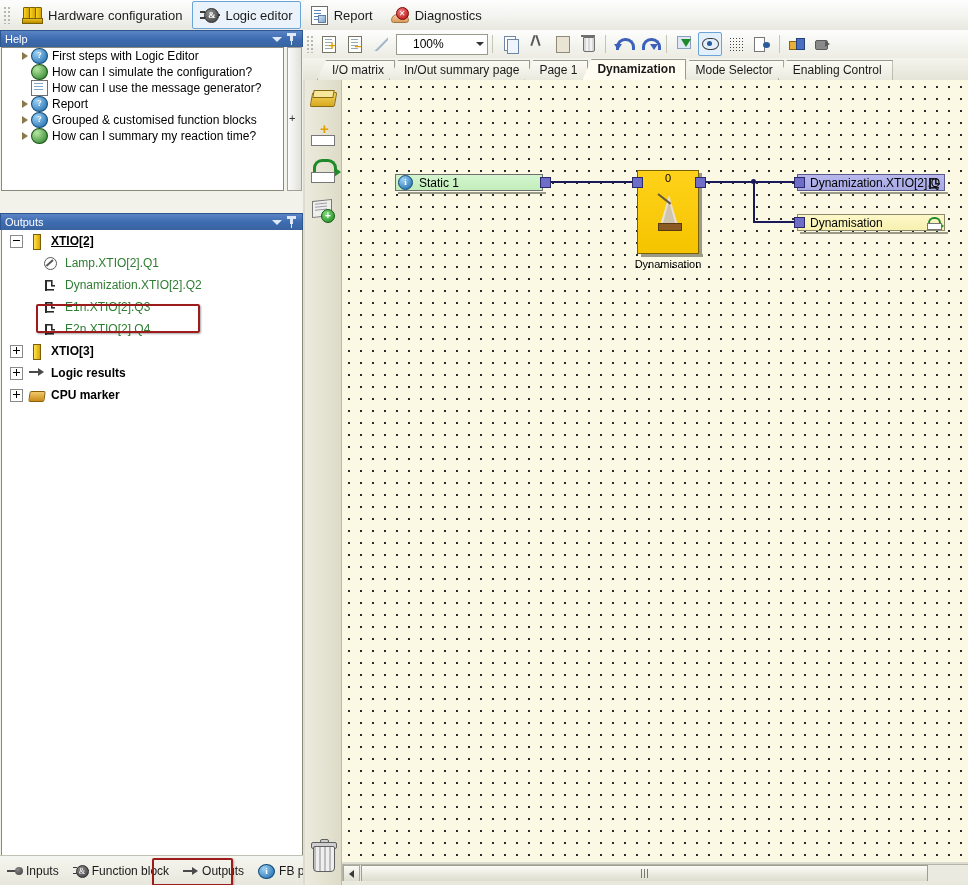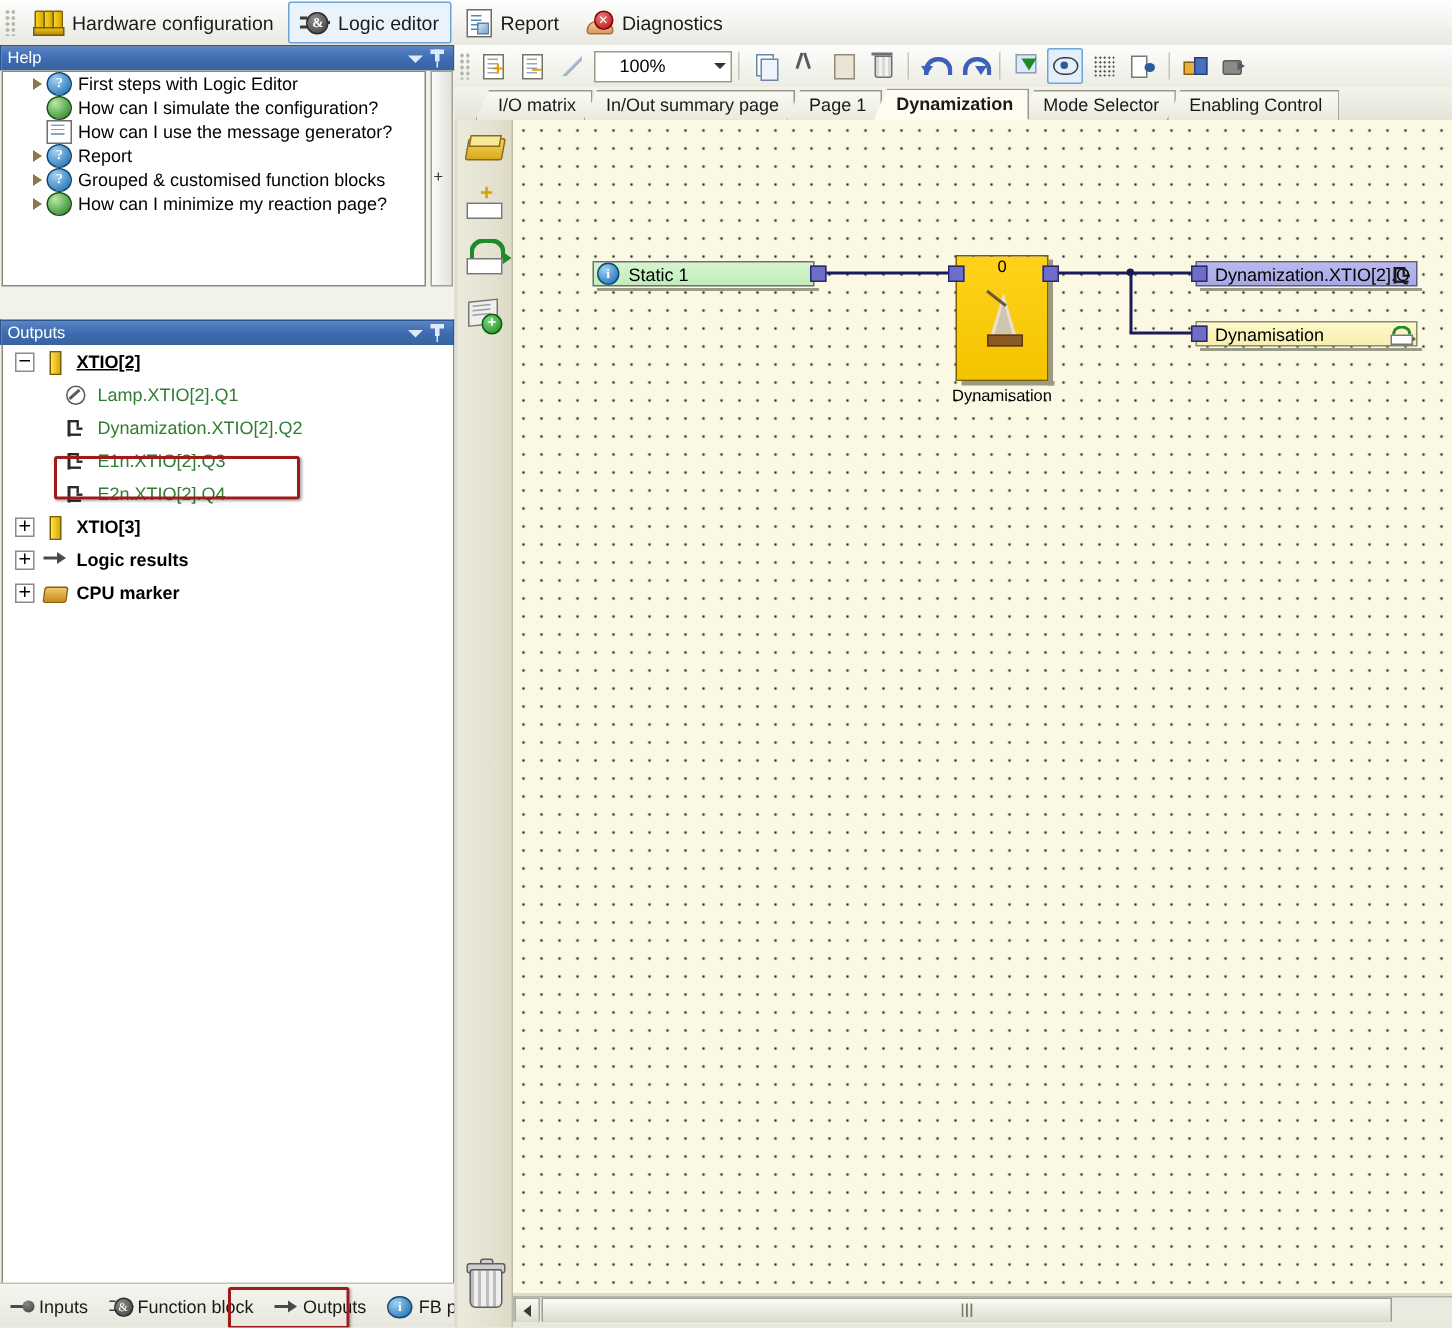--- a/index.html
+++ b/index.html
@@ -433,21 +433,21 @@
           <span>Report</span>
         </div>
         <div class="helprow">
           <span class="tri on"></span>
           <span class="hicon q"></span>
           <span>Grouped &amp; customised function blocks</span>
         </div>
         <div class="helprow">
           <span class="tri on"></span>
           <span class="hicon g"></span>
-          <span>How can I minimize my reaction page?</span>
+          <span>How can I summary my reaction time?</span>
         </div>
       </div>
       <div id="helpsplit">
         <div class="bar"></div>
         <div class="plus">+</div>
       </div>
     </div>
 
     <div id="outpanel">
       <div class="panelhdr">

